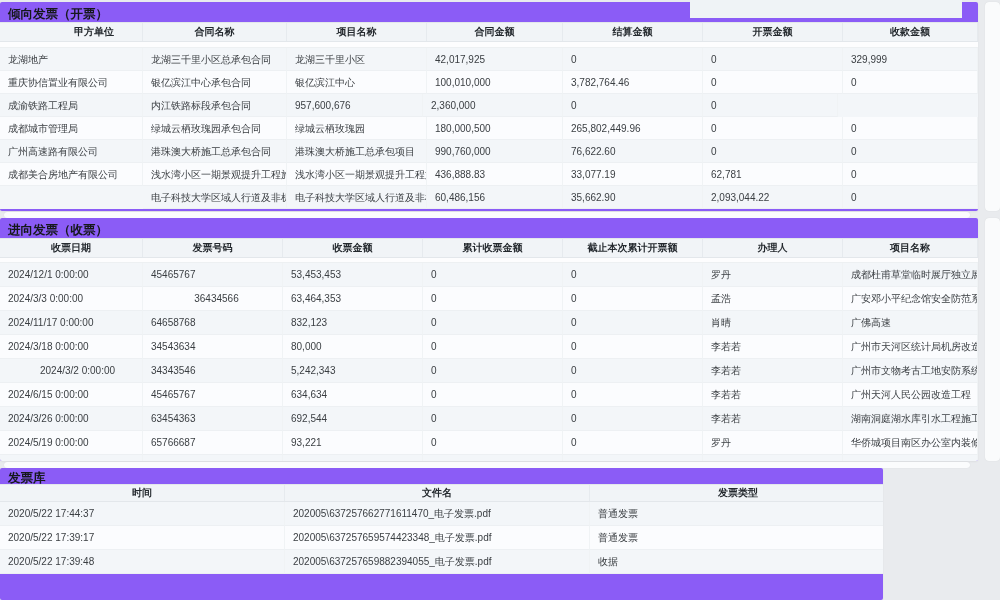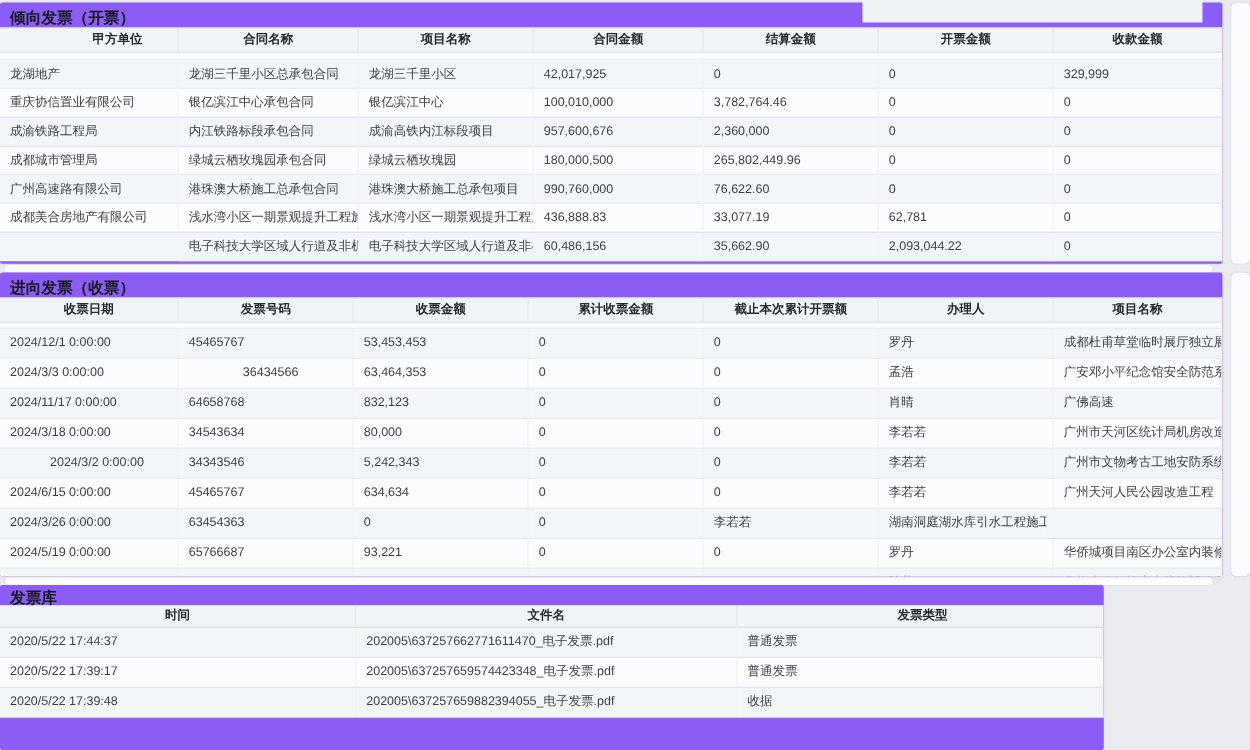--- a/index.html
+++ b/index.html
@@ -104,21 +104,20 @@
         <div class="td" style="width: 144px;">银亿滨江中心承包合同</div>
         <div class="td" style="width: 140px;">银亿滨江中心</div>
         <div class="td" style="width: 136px;">100,010,000</div>
         <div class="td" style="width: 140px;">3,782,764.46</div>
         <div class="td" style="width: 140px;">0</div>
         <div class="td" style="width: 135px;">0</div>
       </div>
       <div class="tr">
         <div class="td" style="width: 143px;">成渝铁路工程局</div>
         <div class="td" style="width: 144px;">内江铁路标段承包合同</div>
-        <div class="td" style="width: 140px;">成渝高铁内江标段项目</div>
         <div class="td" style="width: 136px;">957,600,676</div>
         <div class="td" style="width: 140px;">2,360,000</div>
         <div class="td" style="width: 140px;">0</div>
         <div class="td" style="width: 135px;">0</div>
       </div>
       <div class="tr">
         <div class="td" style="width: 143px;">成都城市管理局</div>
         <div class="td" style="width: 144px;">绿城云栖玫瑰园承包合同</div>
         <div class="td" style="width: 140px;">绿城云栖玫瑰园</div>
         <div class="td" style="width: 136px;">180,000,500</div>
@@ -221,20 +220,21 @@
         <div class="td" style="width: 140px;">45465767</div>
         <div class="td" style="width: 140px;">634,634</div>
         <div class="td" style="width: 140px;">0</div>
         <div class="td" style="width: 140px;">0</div>
         <div class="td" style="width: 140px;">李若若</div>
         <div class="td" style="width: 135px;">广州天河人民公园改造工程</div>
       </div>
       <div class="tr">
         <div class="td" style="width: 143px;">2024/3/26 0:00:00</div>
         <div class="td" style="width: 140px;">63454363</div>
+        <div class="td" style="width: 140px;">692,544</div>
         <div class="td" style="width: 140px;">0</div>
         <div class="td" style="width: 140px;">0</div>
         <div class="td" style="width: 140px;">李若若</div>
         <div class="td" style="width: 135px;">湖南洞庭湖水库引水工程施工标</div>
       </div>
       <div class="tr">
         <div class="td" style="width: 143px;">2024/5/19 0:00:00</div>
         <div class="td" style="width: 140px;">65766687</div>
         <div class="td" style="width: 140px;">93,221</div>
         <div class="td" style="width: 140px;">0</div>

